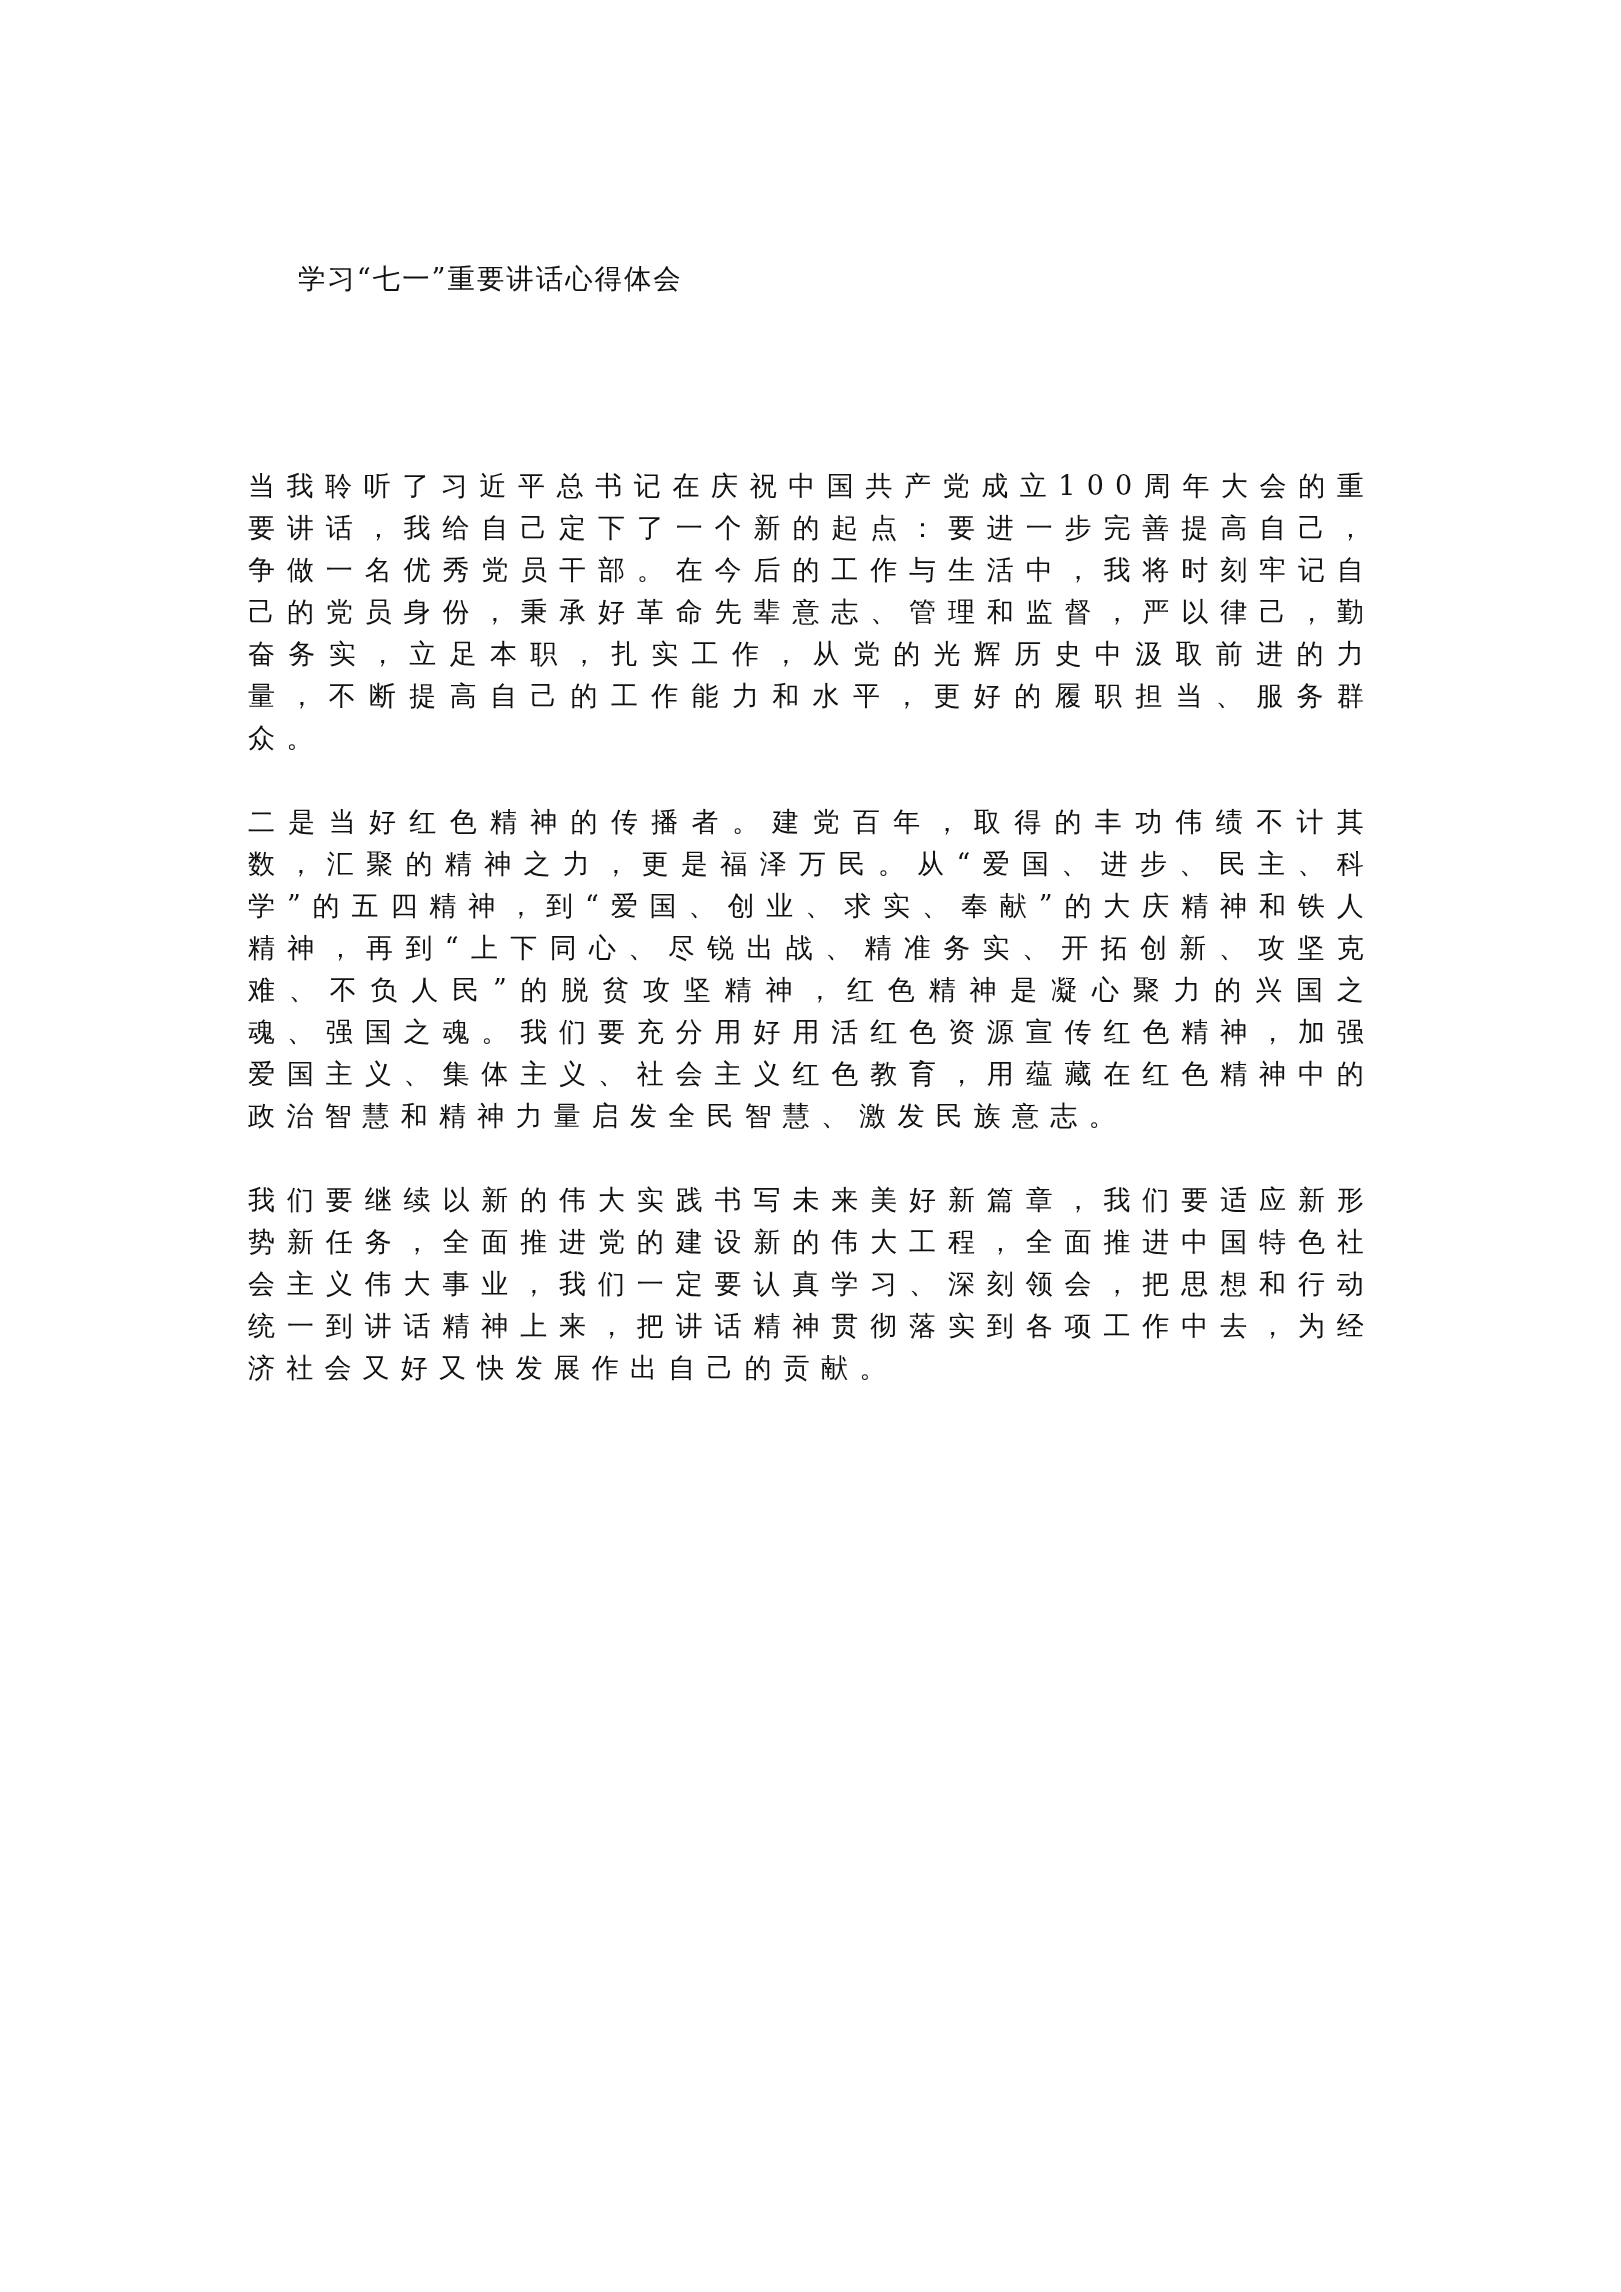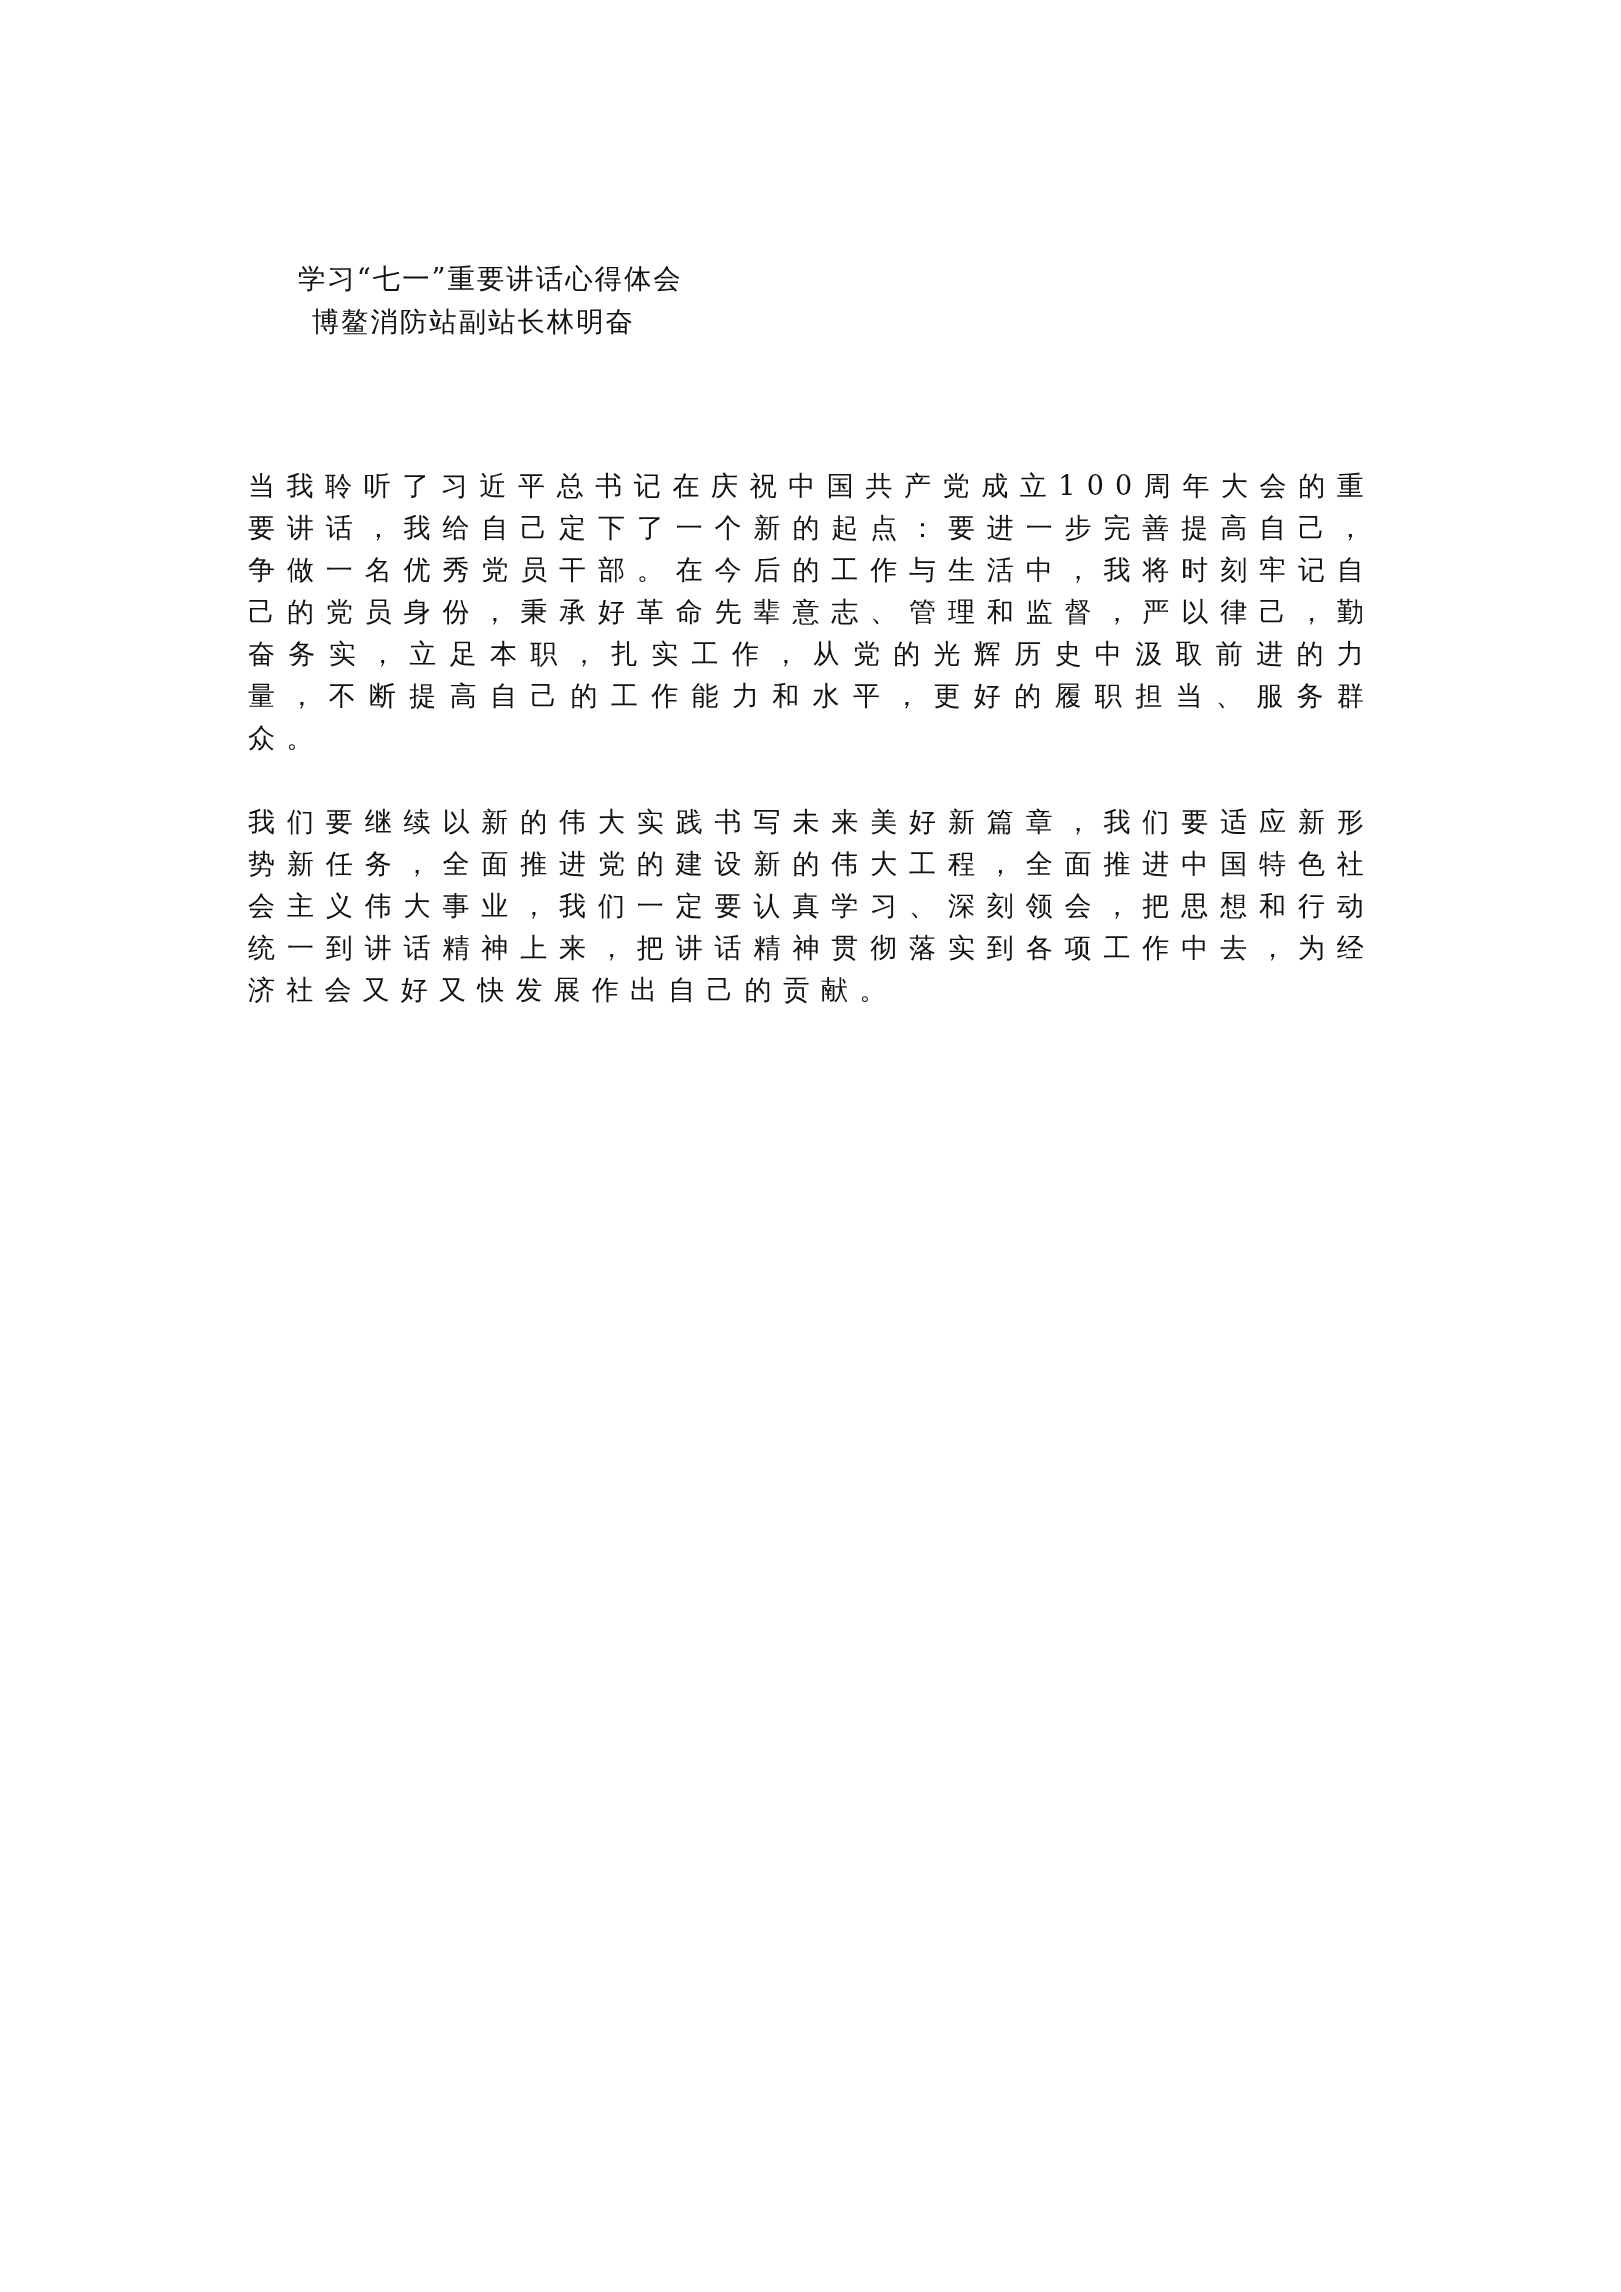--- a/index.html
+++ b/index.html
@@ -53,21 +53,21 @@
     word-break: break-all;
   }
   .para:last-child { margin-bottom: 0; }
 </style>
 </head>
 <body>
 
 <div class="page">
   <div class="title-block">
     <h1 class="doc-title">学习“七一”重要讲话心得体会</h1>
-    <p class="doc-author">博鳌消防站副站长林明奋</p>
   </div>
 
   <div class="body-block">
     <p class="para">当我聆听了习近平总书记在庆祝中国共产党成立100周年大会的重要讲话，我给自己定下了一个新的起点：要进一步完善提高自己，争做一名优秀党员干部。在今后的工作与生活中，我将时刻牢记自己的党员身份，秉承好革命先辈意志、管理和监督，严以律己，勤奋务实，立足本职，扎实工作，从党的光辉历史中汲取前进的力量，不断提高自己的工作能力和水平，更好的履职担当、服务群众。</p>
+    <p class="para">二是当好红色精神的传播者。建党百年，取得的丰功伟绩不计其数，汇聚的精神之力，更是福泽万民。从“爱国、进步、民主、科学”的五四精神，到“爱国、创业、求实、奉献”的大庆精神和铁人精神，再到“上下同心、尽锐出战、精准务实、开拓创新、攻坚克难、不负人民”的脱贫攻坚精神，红色精神是凝心聚力的兴国之魂、强国之魂。我们要充分用好用活红色资源宣传红色精神，加强爱国主义、集体主义、社会主义红色教育，用蕴藏在红色精神中的政治智慧和精神力量启发全民智慧、激发民族意志。</p>
     <p class="para">我们要继续以新的伟大实践书写未来美好新篇章，我们要适应新形势新任务，全面推进党的建设新的伟大工程，全面推进中国特色社会主义伟大事业，我们一定要认真学习、深刻领会，把思想和行动统一到讲话精神上来，把讲话精神贯彻落实到各项工作中去，为经济社会又好又快发展作出自己的贡献。</p>
   </div>
 </div>
 
 
 </body></html>

